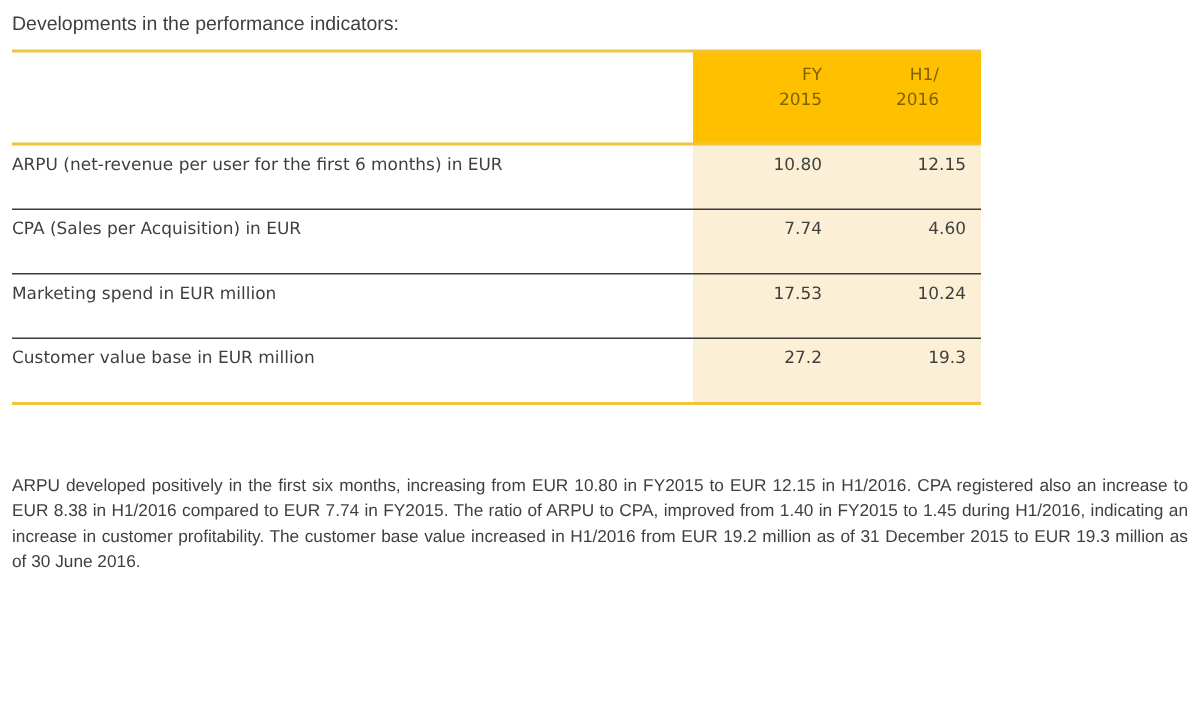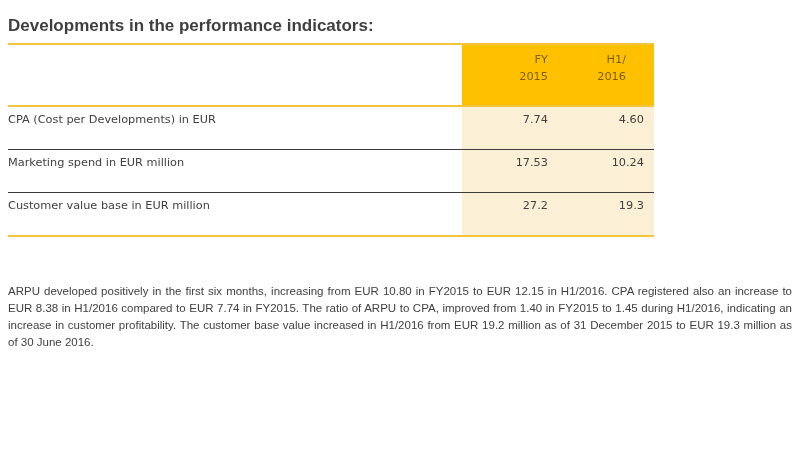--- a/index.html
+++ b/index.html
@@ -11,26 +11,25 @@
     --text:#3F3F3F;
   }
   html,body{margin:0;padding:0;}
   body{
     width:800px;height:476px;
     background:#ffffff;
     font-family:"DejaVu Sans",sans-serif;
     overflow:hidden;
   }
   .page-title{
-    margin:19px 0 0 8px;
+    margin:9px 0 0 8px;
     font-family:"Liberation Sans",sans-serif;
-    font-size:17px;
+    font-size:13px;
     line-height:14px;
     color:var(--text);
-    font-weight:bold;
   }
   table.kpi{
     border-collapse:collapse;
     table-layout:fixed;
     width:646px;
     margin:10px 0 0 8px;
     border-top:2px solid var(--accent);
     border-bottom:2px solid var(--accent);
   }
   .kpi th,.kpi td{padding:0;vertical-align:top;}
@@ -94,23 +93,28 @@
           <span>2015</span>
         </th>
         <th class="val val2">
           <span>H1/</span><br>
           <span>2016</span>
         </th>
       </tr>
     </thead>
     <tbody id="kpi-body">
 
+  <tr>
+    <td class="lbl">ARPU (net-revenue per user for the first 6 months) in EUR</td>
+    <td class="val">10.80</td>
+    <td class="val val2">12.15</td>
+  </tr>
 
   <tr>
-    <td class="lbl">CPA (Cost per Developments) in EUR</td>
+    <td class="lbl">CPA (Sales per Acquisition) in EUR</td>
     <td class="val">7.74</td>
     <td class="val val2">4.60</td>
   </tr>
 
 
   <tr>
     <td class="lbl">Marketing spend in EUR million</td>
     <td class="val">17.53</td>
     <td class="val val2">10.24</td>
   </tr>

